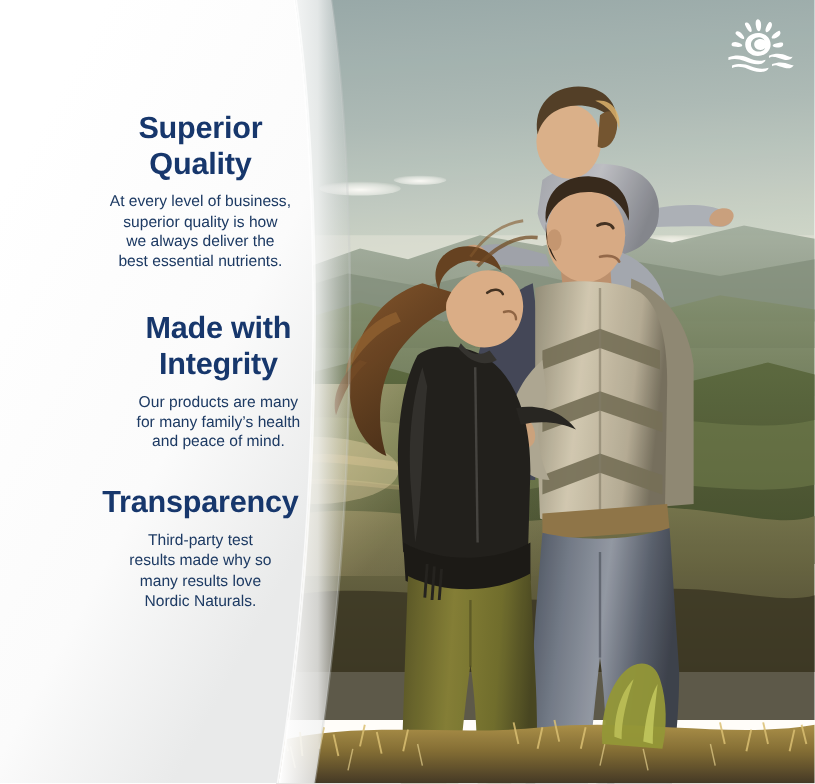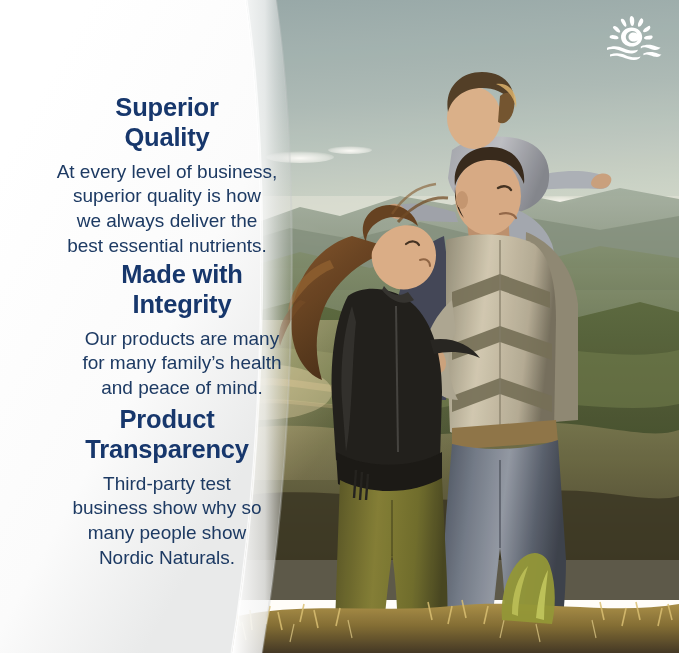--- a/index.html
+++ b/index.html
@@ -48,21 +48,21 @@
     margin: 0 0 7px 0;
     font-size: 25.5px;
     line-height: 1.17;
     font-weight: 700;
     letter-spacing: -0.2px;
     color: #17376c;
     font-family: "Liberation Sans", sans-serif;
   }
   .block p {
     margin: 0;
-    font-size: 19px;
+    font-size: 13px;
     line-height: 1.30;
     font-weight: 400;
     color: #1d3a63;
     font-family: "Liberation Sans", sans-serif;
   }
   #block-0 { top: 93px; }
   #block-1 { top: 260px; padding-left: 15px; }
   #block-2 { top: 405px; }
   #block-1 p, #block-2 p { font-weight: 500; }
   .ln { display: block; }
@@ -409,27 +409,26 @@
       </h2>
       <p>
         <span class="ln">Our products are many</span>
         <span class="ln">for many family’s health</span>
         <span class="ln">and peace of mind.</span>
       </p>
     </div>
 
     <div class="block" id="block-2">
       <h2>
-        <span class="ln">Product</span>
         <span class="ln">Transparency</span>
       </h2>
       <p>
         <span class="ln">Third-party test</span>
-        <span class="ln">business show why so</span>
-        <span class="ln">many people show</span>
+        <span class="ln">results made why so</span>
+        <span class="ln">many results love</span>
         <span class="ln">Nordic Naturals.</span>
       </p>
     </div>
   </div>
 
   <div id="logo">
     <svg viewBox="0 0 58 46">
       <g fill="#ffffff">
 
         <path d="M27.5 2.0 C29.6 2.3 30.6 5.0 30.2 8.4 C29.9 10.7 29.2 12.1 28.3 12.0

